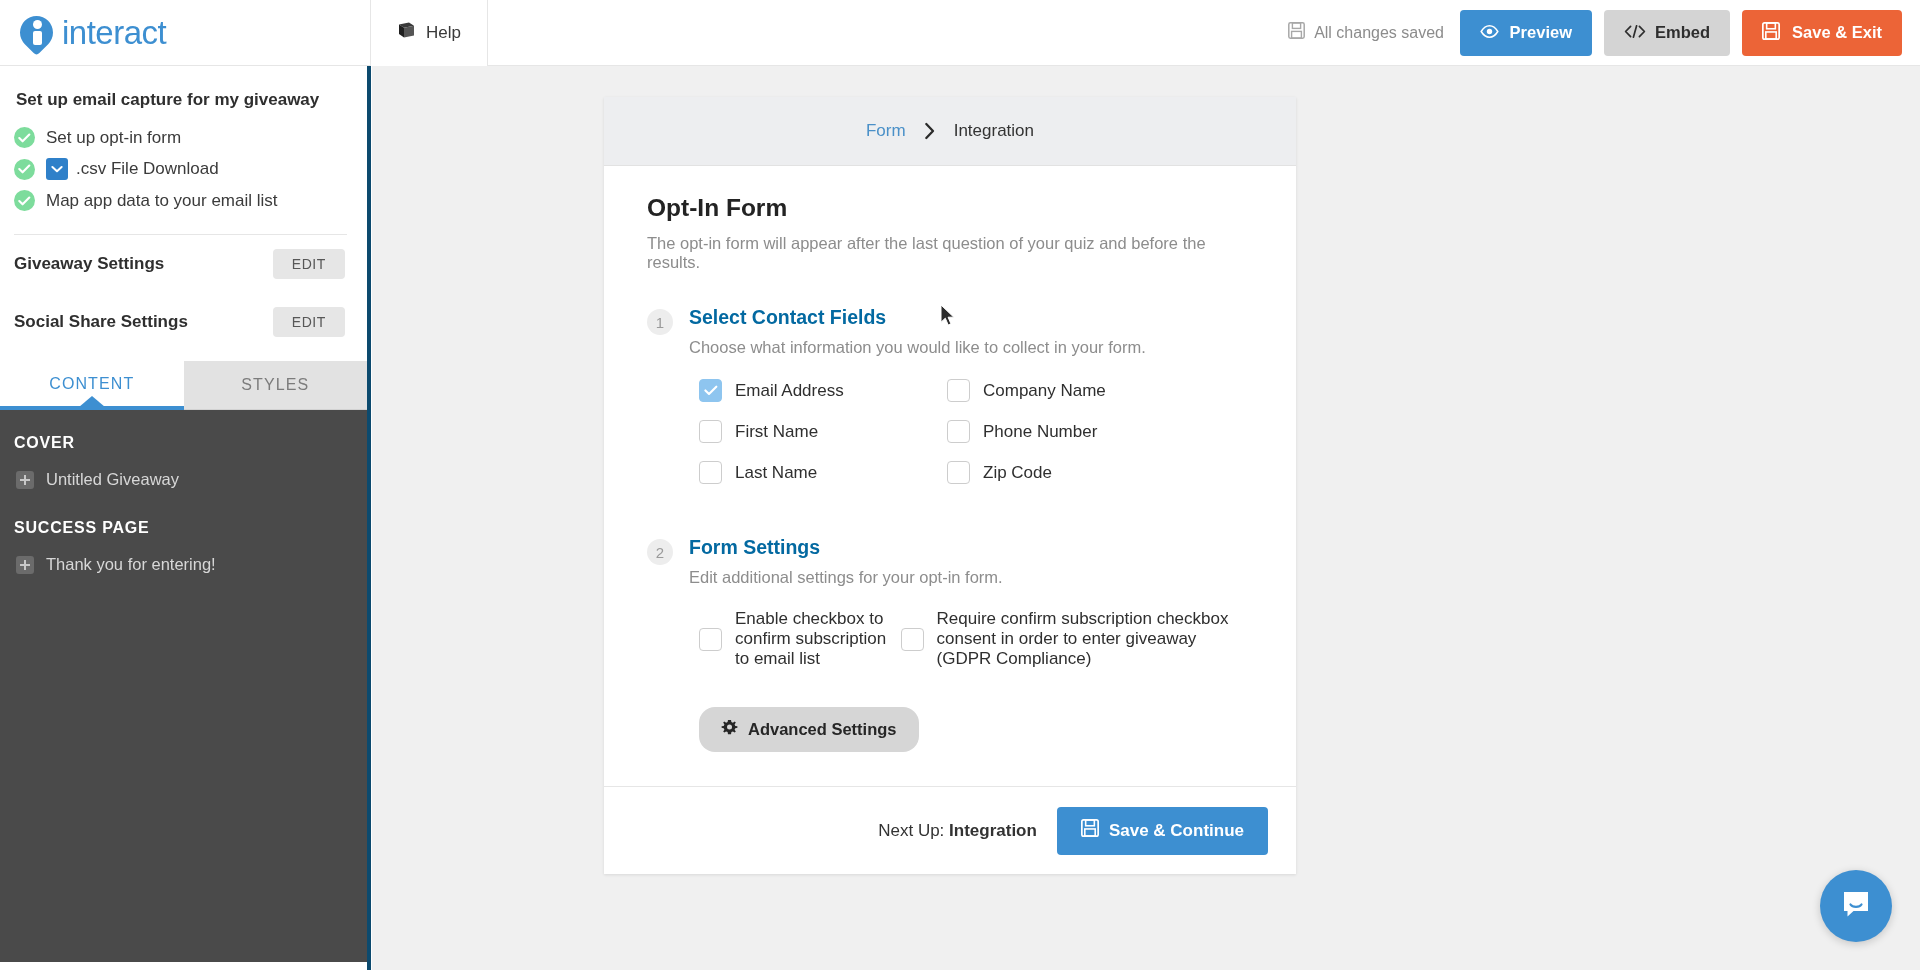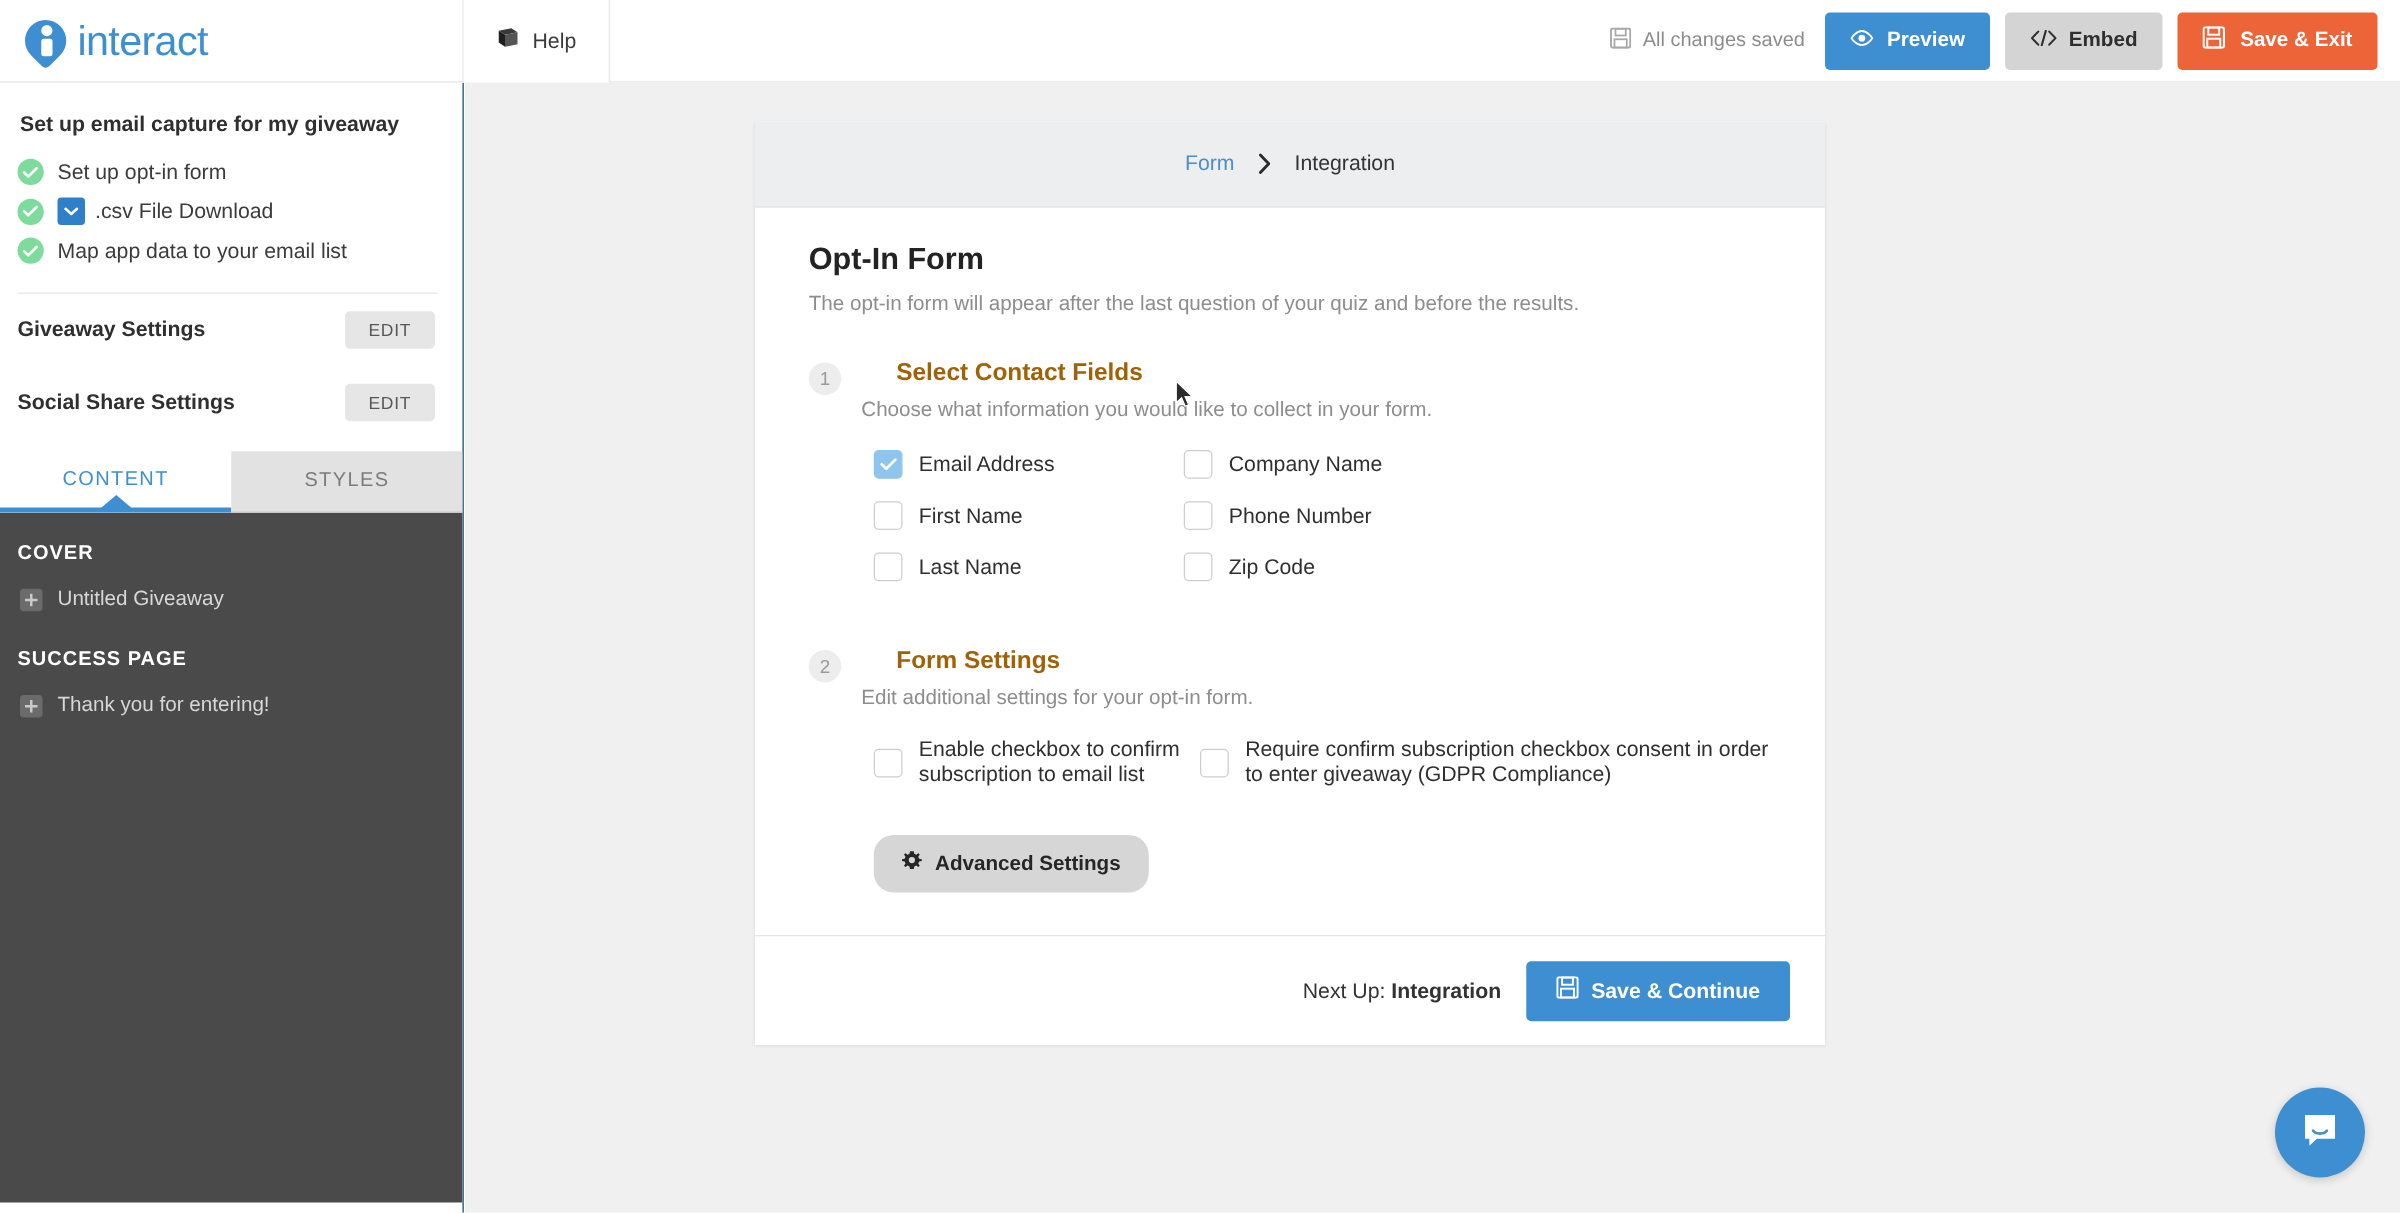--- a/index.html
+++ b/index.html
@@ -115,21 +115,21 @@
   .hbtn.embed   { background: #d4d4d4; color: #2e2e2e; min-width: 126px; }
   .hbtn.saveexit{ background: #ec6437; color: #fff; min-width: 160px; margin-right: 18px; }
 
   
   .sidebar {
     position: absolute;
     top: 66px; left: 0;
     width: 371px;
     height: 904px;
     background: #ffffff;
-    border-right: 1px solid #0c4a6e;
+    border-right: 4px solid #0c4a6e;
     overflow: hidden;
   }
 
   .sb-title {
     font-size: 17px;
     font-weight: bold;
     color: #2f2f2f;
     line-height: 1.42;
     padding: 22px 26px 4px 16px;
   }
@@ -272,21 +272,21 @@
     top: 66px; left: 372px;
     width: 1548px;
     height: 904px;
     background: #f0f0f0;
   }
 
   .card {
     position: absolute;
     left: 232px;
     top: 31px;
-    width: 856px;
+    width: 692px;
     background: #ffffff;
     box-shadow: 0 1px 3px rgba(0,0,0,0.10);
   }
 
   .card-breadcrumb {
     height: 69px;
     background: #edeef0;
     border-bottom: 1px solid #e2e2e2;
     display: flex;
     align-items: center;
@@ -327,23 +327,22 @@
     font-size: 15px;
     display: flex;
     align-items: center;
     justify-content: center;
     flex: 0 0 26px;
     margin-top: 3px;
   }
   .step-title {
     font-size: 19.5px;
     font-weight: bold;
-    color: #a16207;
+    color: #0369a1;
     margin-bottom: 9px;
-    margin-left: 28px;
   }
   .step-sub {
     font-size: 16.5px;
     color: #8d8d8d;
   }
 
   .fields-grid {
     margin-top: 22px;
     display: grid;
     grid-template-columns: 248px auto;

